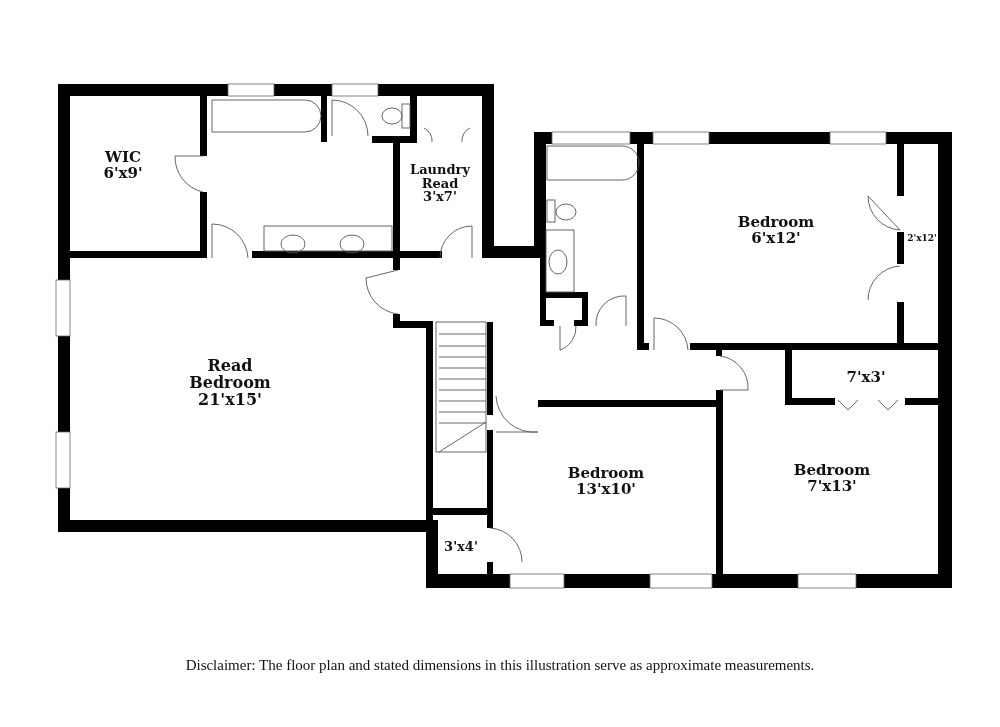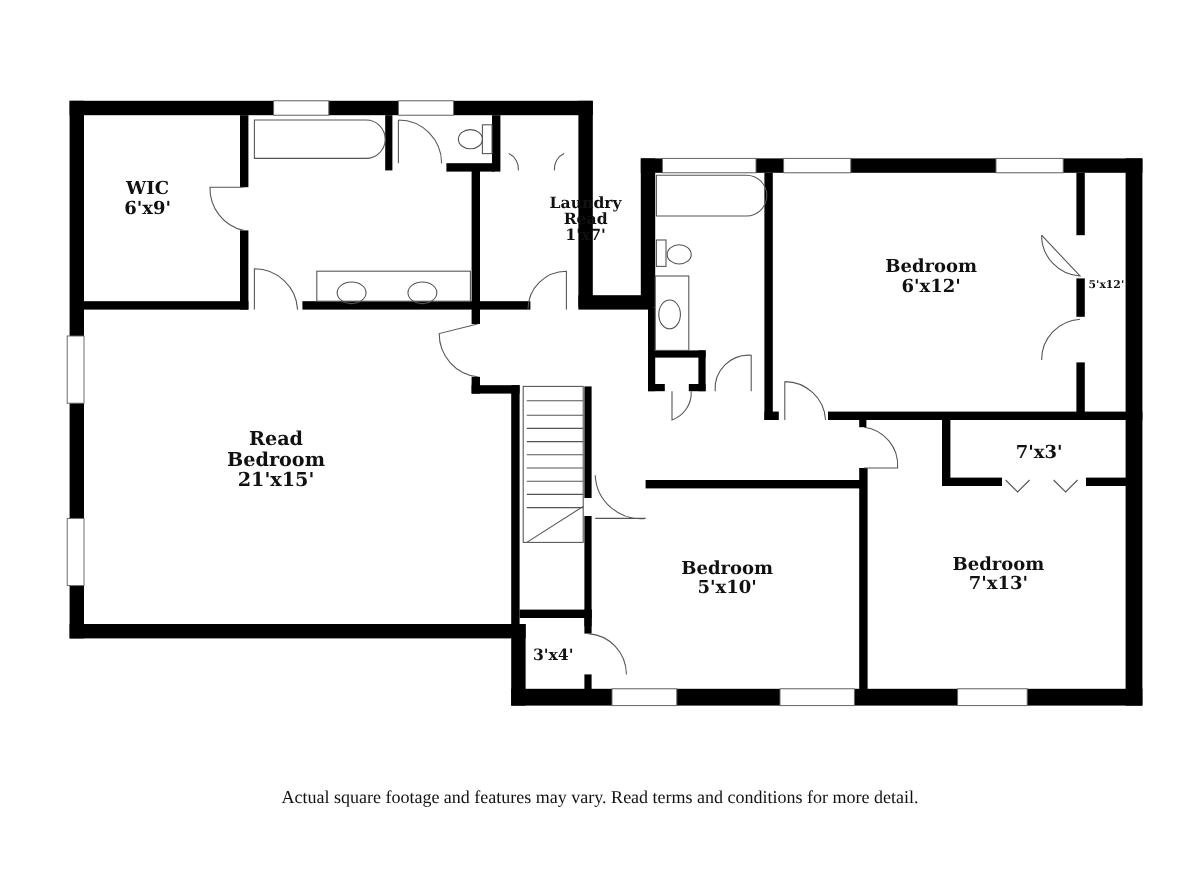--- a/index.html
+++ b/index.html
@@ -166,54 +166,54 @@
     <path class="thin" d="M490 528 A34 34 0 0 1 522 562"></path>
     <path class="thin" d="M838 400 L848 410 L858 400 M878 400 L888 410 L898 400"></path>
   </g>
 </svg>
 
 <div class="label lbl-md" style="left:83px; top:150px; width:80px;">
   <span>WIC</span>
   <span>6'x9'</span>
 </div>
 
-<div class="label lbl-sm" style="left:400px; top:163px; width:80px;margin-left:48px;">
+<div class="label lbl-sm" style="left:400px; top:163px; width:80px;">
   <span>Laundry</span>
   <span>Read</span>
-  <span>1'x7'</span>
+  <span>3'x7'</span>
 </div>
 
 <div class="label lbl-md" style="left:716px; top:215px; width:120px;">
   <span>Bedroom</span>
   <span>6'x12'</span>
 </div>
 
 <div class="label lbl-xs" style="left:900px; top:234px; width:44px;">
-  <span>5'x12'</span>
+  <span>2'x12'</span>
 </div>
 
 <div class="label lbl-lg" style="left:170px; top:358px; width:120px;">
   <span>Read</span>
   <span>Bedroom</span>
   <span>21'x15'</span>
 </div>
 
 <div class="label lbl-md" style="left:826px; top:370px; width:80px;">
   <span>7'x3'</span>
 </div>
 
 <div class="label lbl-md" style="left:546px; top:466px; width:120px;">
   <span>Bedroom</span>
-  <span>5'x10'</span>
+  <span>13'x10'</span>
 </div>
 
 <div class="label lbl-md" style="left:772px; top:463px; width:120px;">
   <span>Bedroom</span>
   <span>7'x13'</span>
 </div>
 
 <div class="label lbl-sm" style="left:437px; top:540px; width:48px;">
   <span>3'x4'</span>
 </div>
 
 <div id="disclaimer">
-  <span>Actual square footage and features may vary. Read terms and conditions for more detail.</span>
+  <span>Disclaimer: The floor plan and stated dimensions in this illustration serve as approximate measurements.</span>
 </div>
 
 </body></html>

